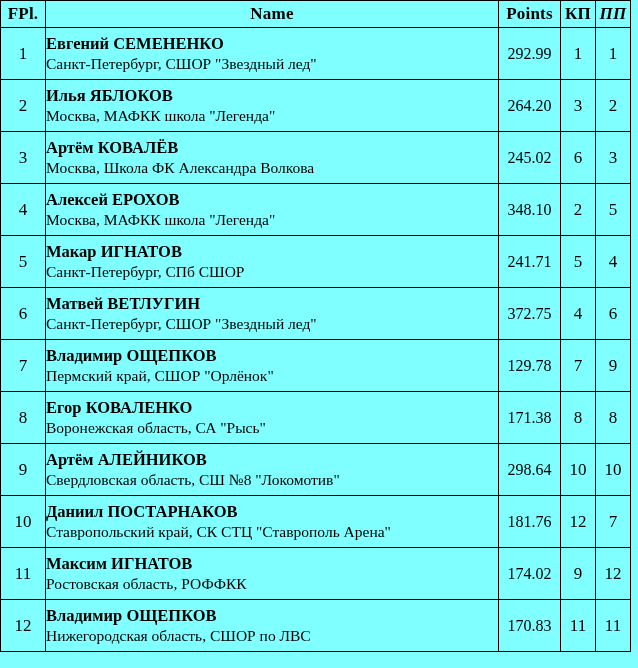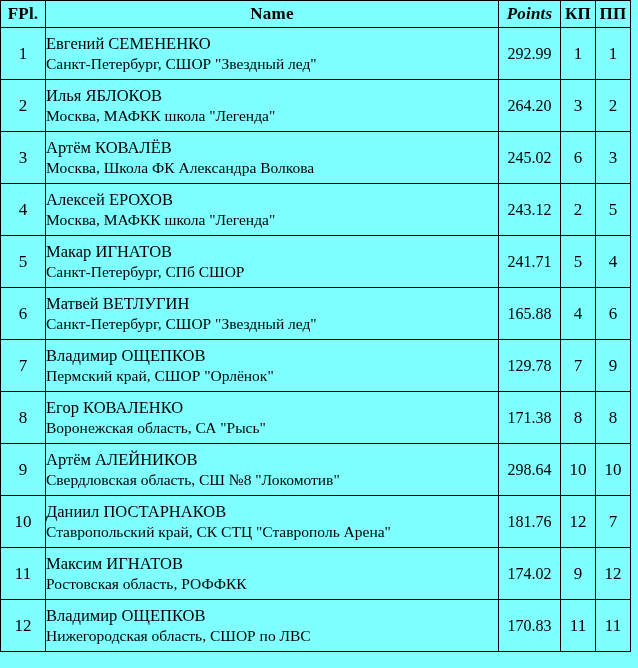--- a/index.html
+++ b/index.html
@@ -29,36 +29,36 @@
   thead th {
     font-weight: bold;
     font-size: 17px;
     text-align: center;
     height: 26px;
     padding: 1px 2px;
     letter-spacing: 0.2px;
   }
   th.col-rank { width: 44px; }
   th.col-name { width: 452px; }
-  th.col-points { width: 61px; font-style: italic; }
+  th.col-points { width: 61px; }
   th.col-kp { width: 34px; }
-  th.col-pp { width: 34px; }
+  th.col-pp { width: 34px; font-style: italic; }
 
   td.rank {
     text-align: center;
     font-size: 17px;
     width: 44px;
   }
   td.name {
     padding: 3px 0 3px 8px;
     font-size: 16px;
     line-height: 1.24;
   }
   td.name .skater {
-    font-weight: normal;
+    font-weight: bold;
     white-space: nowrap;
     font-size: 16.5px;
   }
   td.name .club {
     white-space: nowrap;
     font-size: 15.5px;
   }
   td.points {
     text-align: center;
     font-size: 16px;
@@ -112,41 +112,41 @@
         <td class="points">245.02</td>
         <td class="kp">6</td>
         <td class="pp">3</td>
       </tr>
       <tr>
         <td class="rank">4</td>
         <td class="name">
           <div class="skater">Алексей ЕРОХОВ</div>
           <div class="club">Москва, МАФКК школа "Легенда"</div>
         </td>
-        <td class="points">243.12</td>
+        <td class="points">348.10</td>
         <td class="kp">2</td>
         <td class="pp">5</td>
       </tr>
       <tr>
         <td class="rank">5</td>
         <td class="name">
           <div class="skater">Макар ИГНАТОВ</div>
           <div class="club">Санкт-Петербург, СПб СШОР</div>
         </td>
         <td class="points">241.71</td>
         <td class="kp">5</td>
         <td class="pp">4</td>
       </tr>
       <tr>
         <td class="rank">6</td>
         <td class="name">
           <div class="skater">Матвей ВЕТЛУГИН</div>
           <div class="club">Санкт-Петербург, СШОР "Звездный лед"</div>
         </td>
-        <td class="points">165.88</td>
+        <td class="points">372.75</td>
         <td class="kp">4</td>
         <td class="pp">6</td>
       </tr>
       <tr>
         <td class="rank">7</td>
         <td class="name">
           <div class="skater">Владимир ОЩЕПКОВ</div>
           <div class="club">Пермский край, СШОР "Орлёнок"</div>
         </td>
         <td class="points">129.78</td>

